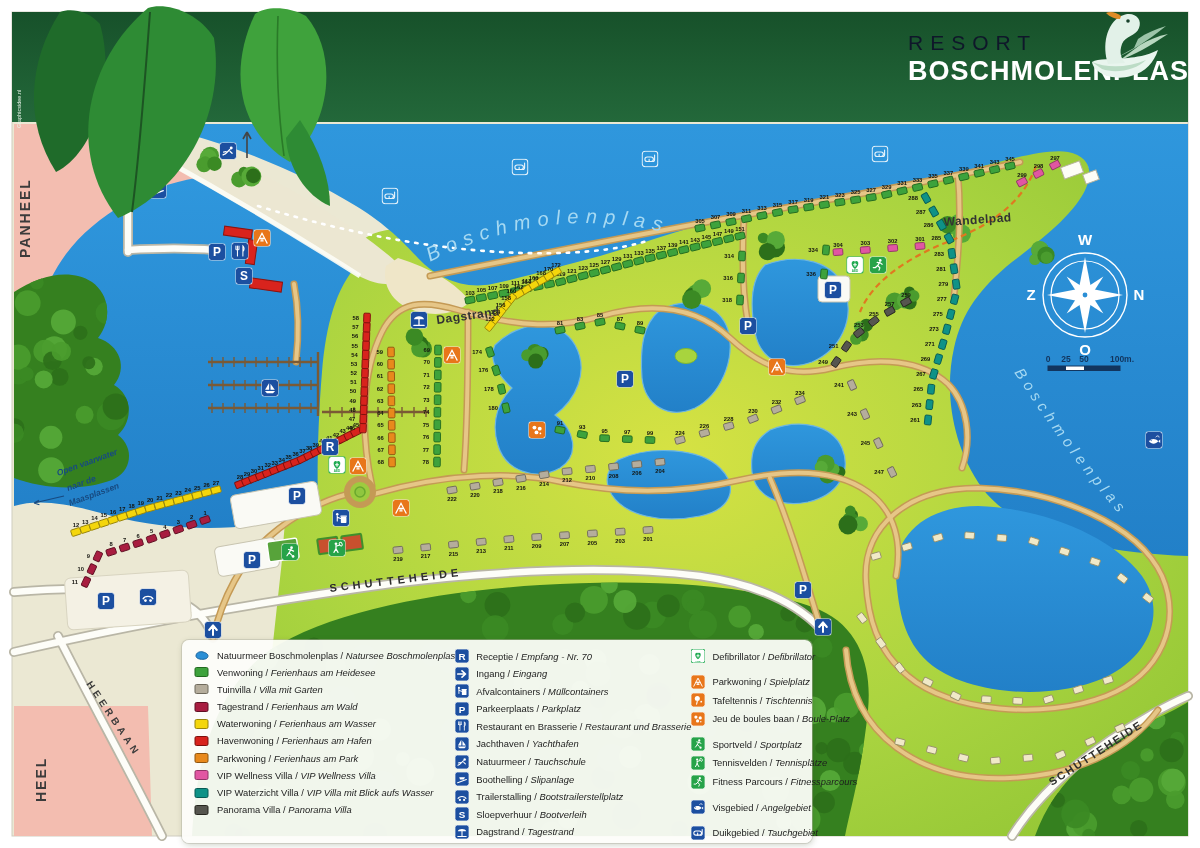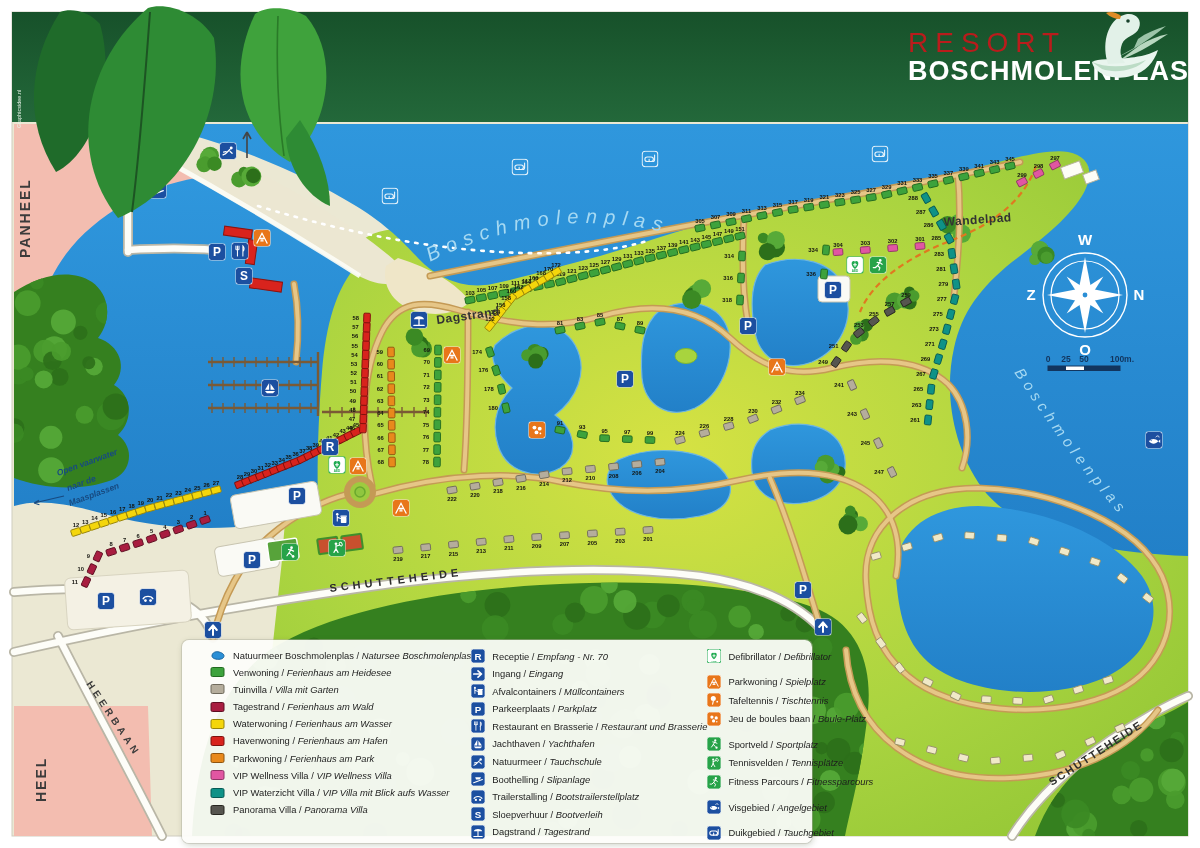--- a/index.html
+++ b/index.html
@@ -3,29 +3,29 @@
 <meta charset="utf-8">
 <style>
   html,body{margin:0;padding:0;background:#ffffff;}
   body{width:1200px;height:848px;position:relative;overflow:hidden;
        font-family:"Liberation Sans",sans-serif;}
   #stage{position:absolute;left:0;top:0;width:1200px;height:848px;}
   svg text{font-family:"Liberation Sans",sans-serif;}
 
   
   #logo{position:absolute;right:42px;top:30px;width:250px;z-index:30;text-align:left;}
-  #logo .resort{color:#b91c1c;font-size:28px;letter-spacing:7px;font-weight:400;line-height:26px;}
+  #logo .resort{color:#0f172a;font-size:21px;letter-spacing:7px;font-weight:400;line-height:26px;}
   #logo .name{color:#ffffff;font-size:27px;font-weight:700;letter-spacing:1px;line-height:30px;}
   #logo .swan{position:absolute;right:-14px;top:-22px;}
 
   
   #legend{position:absolute;left:182px;top:640px;width:630px;height:203px;z-index:25;
           background:rgba(253,253,250,0.94);border-radius:7px;
           box-shadow:0 0 0 1px rgba(180,180,165,.45), 1px 2px 6px rgba(60,80,40,.25);
-          display:flex;padding:9px 8px 6px 28px;box-sizing:border-box;}
+          display:flex;padding:9px 8px 6px 12px;box-sizing:border-box;}
   .lcol{display:flex;flex-direction:column;}
   #lcol0{flex:0 0 248px;}
   #lcol1{flex:0 0 216px;}
   #lcol2{flex:1 1 auto;}
   .lrow{display:flex;align-items:center;gap:7px;margin:0 0 3px 0;white-space:nowrap;}
   .lrow.gap{margin-top:7px;}
   .lrow .txt{font-size:9.4px;color:#1d1d1d;}
   .lrow .de{font-style:italic;}
   #lcol0 .lrow{margin-bottom:5.2px;}
   #lcol1 .lrow{margin-bottom:3.6px;}

